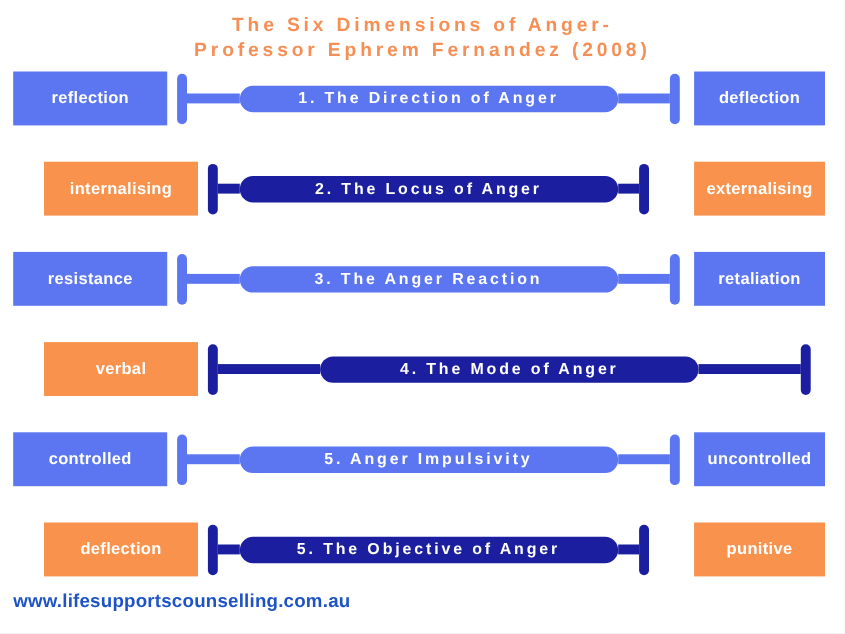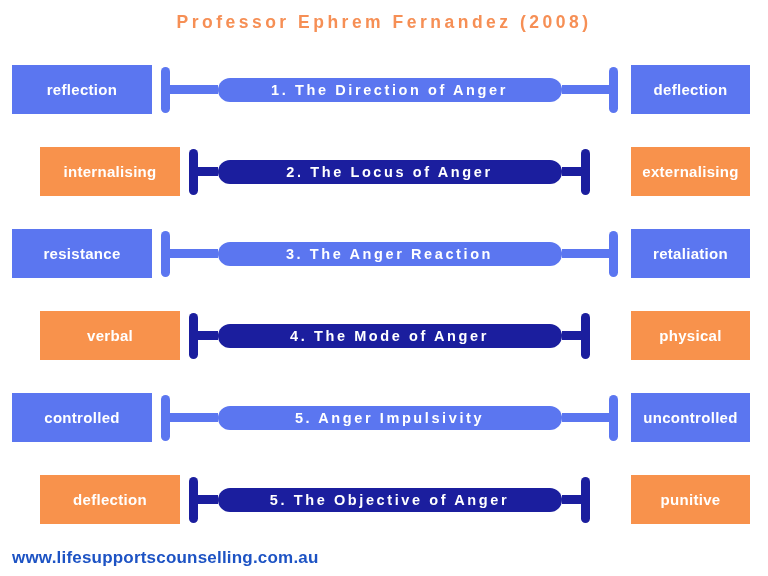--- a/index.html
+++ b/index.html
@@ -43,30 +43,31 @@
   .line{height:9px;flex:1 1 0;}
   .pill{
     width:344px;height:24px;border-radius:18px;flex:0 0 auto;
     display:flex;align-items:center;justify-content:center;
     color:var(--textOnFill);font-weight:bold;font-size:14.5px;letter-spacing:2.6px;
     white-space:nowrap;
   }
   .row--light .cap,.row--light .line,.row--light .pill{background:var(--lightBlue);}
   .row--dark .cap,.row--dark .line,.row--dark .pill{background:var(--darkNavy);}
   .footer{
-    position:absolute;left:12px;top:548px;
+    position:absolute;left:12px;top:537px;
     font-size:17px;font-weight:bold;color:var(--footerBlue);letter-spacing:.2px;
   }
 </style>
 </head>
 <body>
 
 <div class="canvas">
 
   <div class="title">
+    <div>The Six Dimensions of Anger-</div>
     <div>Professor Ephrem Fernandez (2008)</div>
   </div>
 
   <div class="rows">
 
     <div class="row row--light">
       <div class="pole pole--left">reflection</div>
       <div class="connector connector--left">
         <span class="cap"></span>
         <span class="line"></span>
@@ -111,21 +112,20 @@
       <div class="pole pole--left">verbal</div>
       <div class="connector connector--left">
         <span class="cap"></span>
         <span class="line"></span>
       </div>
       <div class="pill">4. The Mode of Anger</div>
       <div class="connector connector--right">
         <span class="line"></span>
         <span class="cap"></span>
       </div>
-      <div class="pole pole--right">physical</div>
     </div>
 
     <div class="row row--light">
       <div class="pole pole--left">controlled</div>
       <div class="connector connector--left">
         <span class="cap"></span>
         <span class="line"></span>
       </div>
       <div class="pill">5. Anger Impulsivity</div>
       <div class="connector connector--right">

